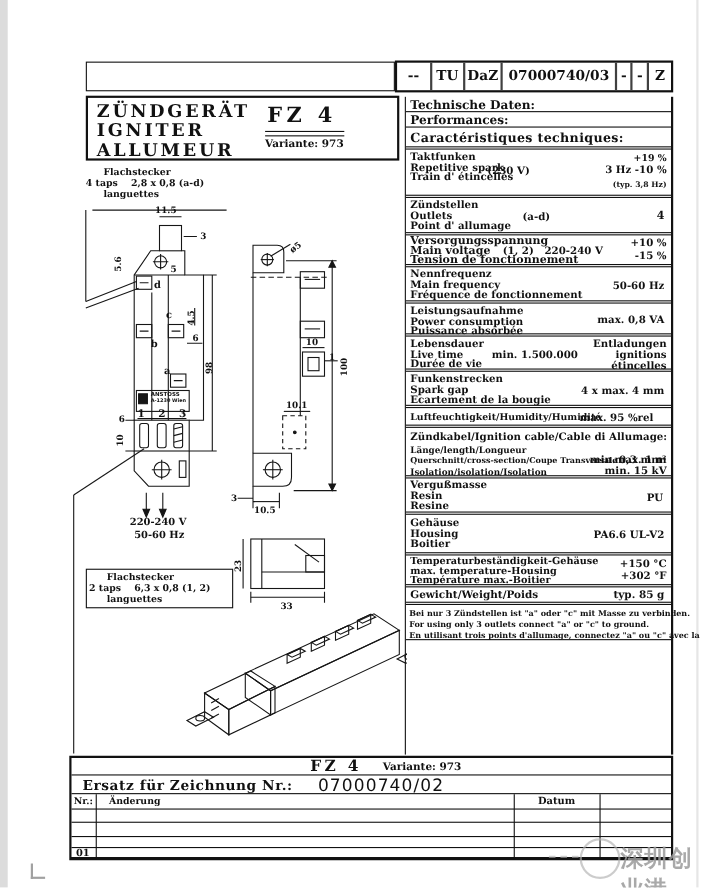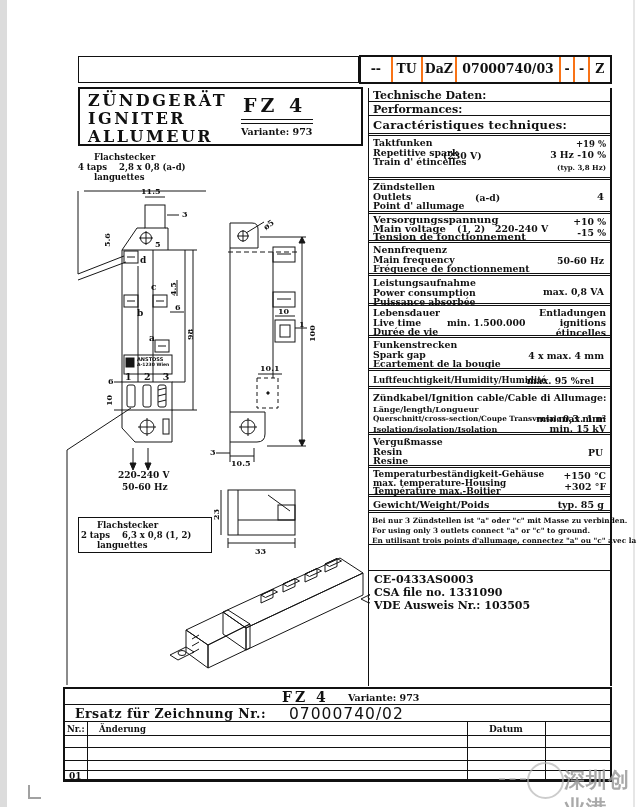--- a/index.html
+++ b/index.html
@@ -5,21 +5,21 @@
   html,body{margin:0;padding:0;background:#fff;}
   .sheet{position:relative;width:638px;height:807px;background:#fff;overflow:hidden;
          font-family:"DejaVu Serif",serif;color:#111;}
   .abs{position:absolute;}
   .edge-strip{left:0;top:0;width:7px;height:807px;background:#dcdcdc;}
   .edge-right{left:633px;top:0;width:2px;height:807px;background:#e6e6e6;}
 
   
   .top-leftbox{left:78px;top:56px;width:281px;height:27px;border:1px solid #111;box-sizing:border-box;}
   .code-table{left:359px;top:55px;width:253px;height:29px;border:2px solid #111;box-sizing:border-box;display:flex;}
-  .code-cell{border-left:2px solid #f97316;box-sizing:border-box;font:bold 12.5px "DejaVu Serif",serif;
+  .code-cell{border-left:2px solid #404040;box-sizing:border-box;font:bold 12.5px "DejaVu Serif",serif;
              text-align:center;line-height:24px;white-space:nowrap;overflow:hidden;}
   .code-cell:first-child{border-left:none;}
 
   
   .title-box{left:78px;top:87px;width:285px;height:59px;border:2px solid #111;box-sizing:border-box;}
   .brand{position:absolute;left:8px;top:3px;font:bold 16px "DejaVu Serif",serif;letter-spacing:2.5px;line-height:18px;white-space:nowrap;}
   .fz4{position:absolute;left:163px;top:5px;font:bold 19px "DejaVu Serif",serif;letter-spacing:4px;white-space:nowrap;}
   .fz4-rule{position:absolute;left:161px;top:30px;width:72px;height:3px;border-top:1px solid #111;border-bottom:1px solid #111;}
   .variant{position:absolute;left:161px;top:37px;font:bold 9.5px "DejaVu Serif",serif;white-space:nowrap;}
 
@@ -43,21 +43,21 @@
   .dim{position:absolute;font:bold 8px "DejaVu Serif",serif;white-space:nowrap;}
   .dim.big{font-size:9px;}
   .rot{transform:rotate(-90deg);transform-origin:left top;}
   .rot38{transform:rotate(-38deg);transform-origin:left top;}
   .note-block{position:absolute;font:bold 8.5px "DejaVu Serif",serif;line-height:10px;white-space:nowrap;}
   .note-block .ind{margin-left:16px;}
   .note-block .gap{margin-left:12px;}
   .boxed{border:1px solid #111;padding:2px 4px 2px 2px;}
   .tiny1{position:absolute;font:bold 5px "DejaVu Sans",sans-serif;}
   .tiny2{position:absolute;font:bold 4.5px "DejaVu Sans",sans-serif;}
-  .t123{position:absolute;font:bold 9.5px "DejaVu Serif",serif;word-spacing:9px;}
+  .t123{position:absolute;font:bold 9.5px "DejaVu Serif",serif;word-spacing:9px;text-decoration:underline;}
 
   
   .bottom-block{left:63px;top:687px;width:549px;height:95px;border:2px solid #111;border-bottom-width:3px;box-sizing:border-box;}
   .brow1{position:relative;height:15px;border-bottom:1px solid #111;}
   .brow2{position:relative;height:16px;border-bottom:1px solid #111;}
   .bmodel{position:absolute;left:217px;top:0px;font:bold 14px "DejaVu Serif",serif;letter-spacing:3px;}
   .bvariant{position:absolute;left:283px;top:3px;font:bold 9.5px "DejaVu Serif",serif;}
   .ersatz-label{position:absolute;left:10px;top:1px;font:bold 12.5px "DejaVu Serif",serif;letter-spacing:0.5px;}
   .ersatz-num{position:absolute;left:196px;top:0px;font:normal 15.5px "DejaVu Sans",sans-serif;letter-spacing:1px;margin-left:28px;}
   .rev{position:relative;height:59px;}
@@ -196,20 +196,28 @@
 
     <div class="srow" style="height:33px">
       <div class="sl">
           <div>Vergußmasse</div>
           <div>Resin</div>
           <div>Resine</div>
         </div>
       <span class="sv" style="right:7px;top:12px">PU</span>
     </div>
 
+    <div class="srow" style="height:37px">
+      <div class="sl" style="top:3px">
+          <div>Gehäuse</div>
+          <div>Housing</div>
+          <div>Boitier</div>
+        </div>
+      <span class="sv" style="right:6px;top:13px">PA6.6 UL-V2</span>
+    </div>
 
     <div class="srow" style="height:29px">
       <div class="sl" style="line-height:8.7px;font-size:8.8px">
           <div>Temperaturbeständigkeit-Gehäuse</div>
           <div>max. temperature-Housing</div>
           <div>Température max.-Boitier</div>
         </div>
       <span class="sv" style="right:4px;top:2px">+150 °C</span>
       <span class="sv" style="right:4px;top:13px">+302 °F</span>
     </div>
@@ -220,25 +228,20 @@
     </div>
 
     <div class="srow" style="height:34px">
       <span class="notetxt" style="top:3px">Bei nur 3 Zündstellen ist "a" oder "c" mit Masse zu verbinden.</span>
       <span class="notetxt" style="top:13px">For using only 3 outlets connect "a" or "c" to ground.</span>
       <span class="notetxt" style="top:23px">En utilisant trois points d'allumage, connectez "a" ou "c" avec la masse.</span>
     </div>
 
     <div class="srow thin" style="height:26px"></div>
 
-    <div class="srow thin" style="height:43px">
-      <span class="certline" style="top:2px">CE-0433AS0003</span>
-      <span class="certline" style="top:15px">CSA file no. 1331090</span>
-      <span class="certline" style="top:28px">VDE Ausweis Nr.: 103505</span>
-    </div>
   </div>
 
   <div class="abs drawing">
     <svg width="312" height="537" viewBox="0 0 312 537">
       <g stroke="#161616" stroke-width="1" fill="none">
 
         <line x1="26" y1="41" x2="148" y2="41"></line>
         <line x1="20" y1="41" x2="20" y2="124"></line>
         <line x1="20" y1="124" x2="66" y2="106"></line>
         <line x1="20" y1="130" x2="68" y2="112"></line>

